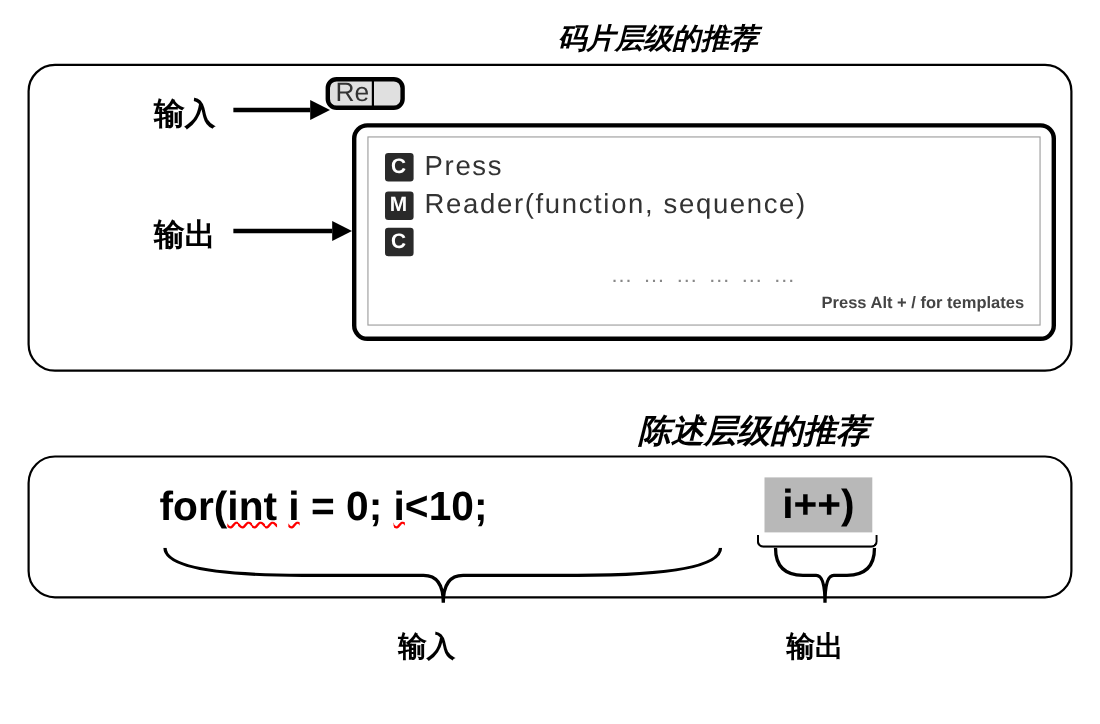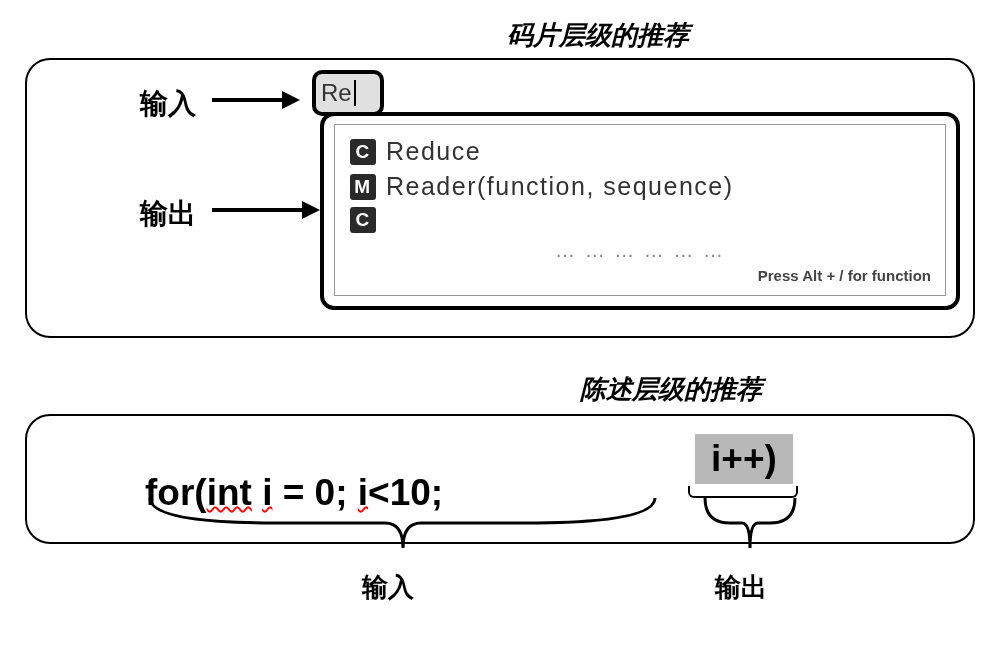--- a/index.html
+++ b/index.html
@@ -5,44 +5,44 @@
     * { box-sizing: border-box; margin: 0; padding: 0; }
     body { font-family: Arial, sans-serif; background: #fff; width: 1000px; height: 658px; position: relative; }
     
     .title1 { position: absolute; left: 495px; top: 18px; font-size: 26px; font-weight: bold; font-style: italic; font-family: "SimSun", serif; margin-left: 12px; }
     
     .panel1 { position: absolute; left: 25px; top: 58px; width: 950px; height: 280px; border: 2px solid #000; border-radius: 25px; background: #fff; }
     
     .label-input1 { position: absolute; left: 140px; top: 85px; font-size: 28px; font-weight: bold; font-family: "SimSun", serif; }
     .arrow1 { position: absolute; left: 212px; top: 85px; }
     
-    .input-box { position: absolute; left: 312px; top: 70px; width: 72px; height: 46px; border: 4px solid #000; border-radius: 10px; background: #e0e0e0; display: flex; align-items: center; padding-left: 5px; font-size: 24px; color: #333; }
+    .input-box { position: absolute; left: 296px; top: 70px; width: 72px; height: 30px; border: 4px solid #000; border-radius: 10px; background: #e0e0e0; display: flex; align-items: center; padding-left: 5px; font-size: 24px; color: #333; }
     .input-box .cursor { display: inline-block; width: 2px; height: 26px; background: #000; margin-left: 2px; vertical-align: middle; }
     
     .code-bg { position: absolute; left: 310px; top: 75px; width: 655px; height: 230px; background: #f0f0ee; border: 1px solid #bbb; z-index: -1; }
     
     .popup { position: absolute; left: 320px; top: 112px; width: 640px; height: 198px; border: 4px solid #000; border-radius: 14px; background: #fefefe; z-index: 2; }
     .popup-inner { position: absolute; left: 10px; top: 8px; right: 10px; bottom: 10px; border: 1px solid #999; background: #fff; }
     .popup-list { position: absolute; left: 15px; top: 12px; right: 15px; }
     .popup-item { display: flex; align-items: center; margin-bottom: 6px; font-size: 25px; letter-spacing: 1.5px; color: #333; }
     .icon-box { width: 26px; height: 26px; background: #2a2a2a; color: #fff; display: inline-flex; align-items: center; justify-content: center; font-weight: bold; font-size: 19px; margin-right: 10px; border-radius: 3px; }
     .popup-dots { text-align: center; color: #888; font-size: 20px; letter-spacing: 2px; margin-top: 4px; }
     .popup-footer { position: absolute; right: 14px; bottom: 11px; font-size: 15px; font-weight: bold; color: #444; }
     
     .label-output1 { position: absolute; left: 140px; top: 195px; font-size: 28px; font-weight: bold; font-family: "SimSun", serif; }
     .arrow2 { position: absolute; left: 212px; top: 195px; }
     
     .arrow-line { stroke: #000; stroke-width: 4; }
     .arrow-head { fill: #000; }
     
-    .title2 { position: absolute; left: 580px; top: 372px; font-size: 26px; font-weight: bold; font-style: italic; font-family: "SimSun", serif; }
+    .title2 { position: absolute; left: 580px; top: 372px; font-size: 30px; font-weight: bold; font-style: italic; font-family: "SimSun", serif; }
     
     .panel2 { position: absolute; left: 25px; top: 414px; width: 950px; height: 130px; border: 2px solid #000; border-radius: 25px; background: #fff; }
     
-    .code-line { position: absolute; left: 145px; top: 440px; font-size: 37px; font-weight: bold; font-family: Arial, sans-serif; margin-top: 32px; }
+    .code-line { position: absolute; left: 145px; top: 440px; font-size: 37px; font-weight: bold; font-family: Arial, sans-serif; }
     .code-line .int { text-decoration: underline wavy red; text-decoration-thickness: 1.5px; }
     .code-line .i-var { text-decoration: underline wavy red; text-decoration-thickness: 1.5px; }
     
     .output-box { position: absolute; left: 695px; top: 434px; width: 98px; height: 50px; background: #b8b8b8; display: inline-flex; align-items: center; justify-content: center; font-size: 37px; font-weight: bold; }
     .output-outer { position: absolute; left: 688px; top: 486px; width: 110px; height: 12px; border: 2px solid #000; border-top: none; border-radius: 0 0 6px 6px; }
     
     .bracket1 { position: absolute; left: 145px; top: 498px; }
     .bracket2 { position: absolute; left: 700px; top: 498px; }
     
     .label-input2 { position: absolute; left: 362px; top: 570px; font-size: 26px; font-weight: bold; font-family: "SimSun", serif; }
@@ -72,32 +72,32 @@
 <svg class="arrow2" width="110" height="30">
   <line x1="0" y1="15" x2="90" y2="15" class="arrow-line"></line>
   <polygon points="90,6 108,15 90,24" class="arrow-head"></polygon>
 </svg>
 
 <div class="popup">
   <div class="popup-inner">
     <div class="popup-list">
       <div class="popup-item">
         <span class="icon-box">C</span>
-        <span>Reduce</span>
+        <span>Press</span>
       </div>
       <div class="popup-item">
         <span class="icon-box">M</span>
         <span>Reader(function, sequence)</span>
       </div>
       <div class="popup-item">
         <span class="icon-box">C</span>
       </div>
       <div class="popup-dots">… …   … …   … …</div>
     </div>
-    <div class="popup-footer">Press Alt + / for function</div>
+    <div class="popup-footer">Press Alt + / for templates</div>
   </div>
 </div>
 
 <div class="title2">陈述层级的推荐</div>
 
 <div class="panel2"></div>
 
 <div class="code-line">
   <span>for(</span><span class="int">int</span><span> </span><span class="i-var">i</span><span> = 0; </span><span class="i-var">i</span><span>&lt;10; </span>
 </div>

